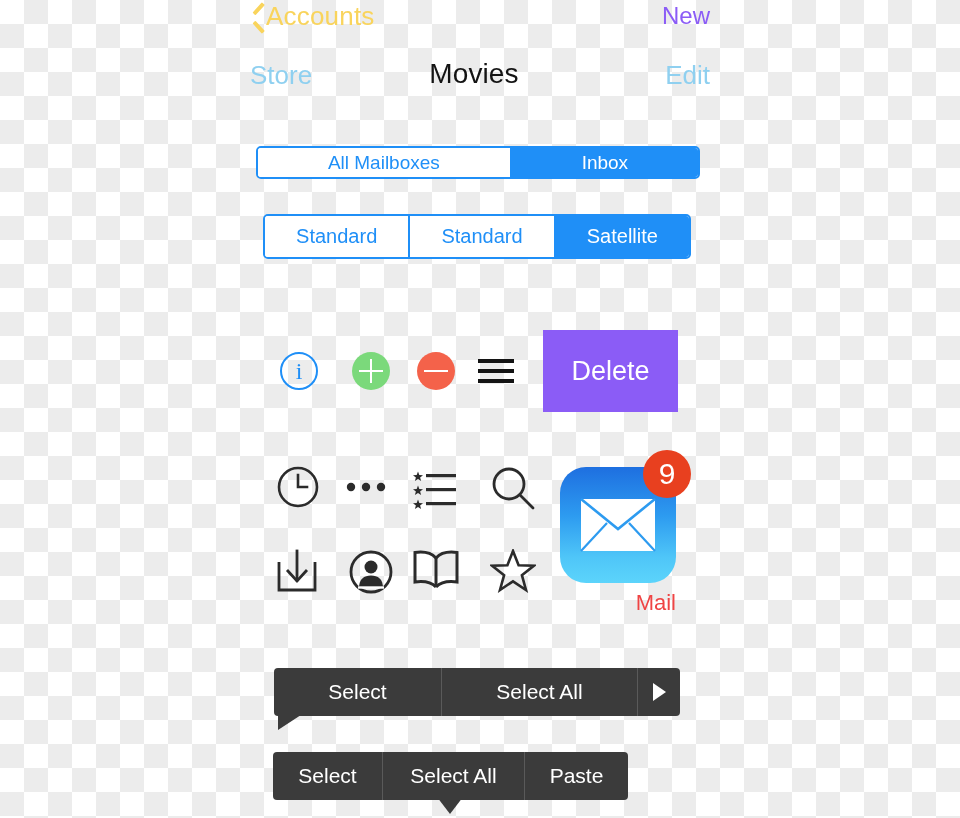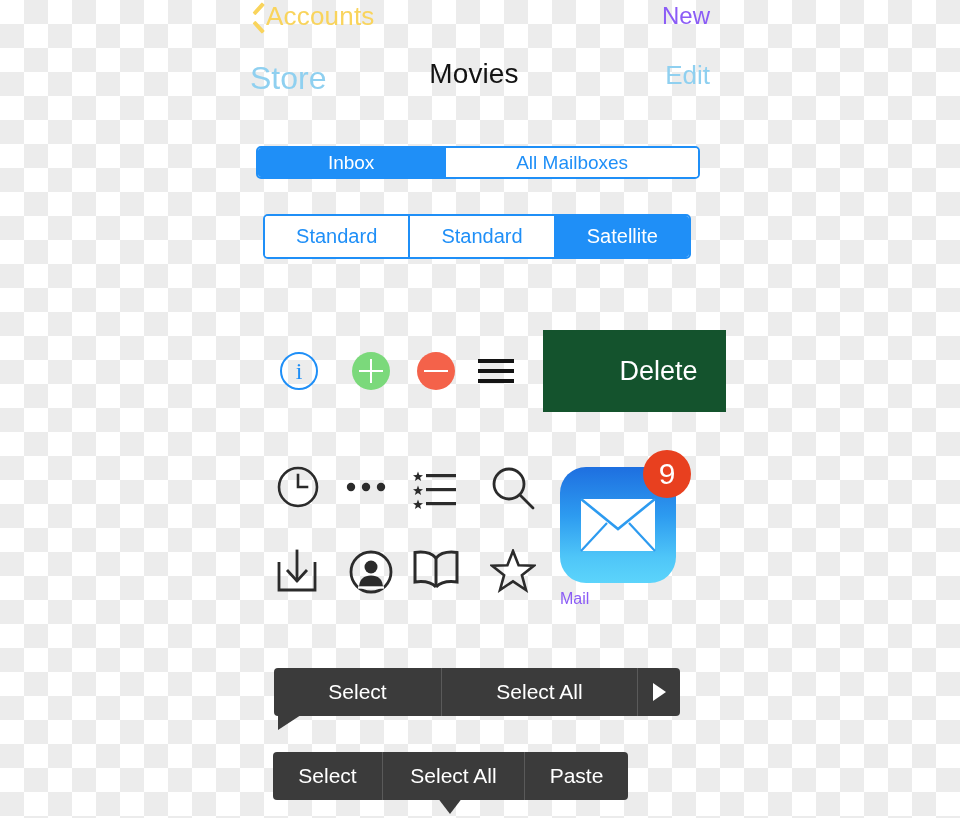--- a/index.html
+++ b/index.html
@@ -68,21 +68,21 @@
     right: 250px;
     top: 2px;
     color: #8b5cf6;
     font-size: 24px;
   }
   .nav-left-blue {
     position: absolute;
     left: 250px;
     top: 2px;
     color: #8FD0F0;
-    font-size: 32px;
+    font-size: 26px;
   }
   .nav-right-blue {
     position: absolute;
     right: 250px;
     top: 2px;
     color: #8FD0F0;
     font-size: 26px;
   }
   .nav-title {
     position: absolute;
@@ -195,27 +195,26 @@
     height: 4px;
     background: #141414;
   }
 
   .delete-button {
     position: absolute;
     left: 543px;
     top: 330px;
     width: 135px;
     height: 82px;
-    background: #14532d;
+    background: #8b5cf6;
     color: #ffffff;
     display: flex;
     align-items: center;
     justify-content: center;
     font-size: 27px;
-    padding-left: 48px;
   }
 
   
   .glyph {
     position: absolute;
     color: #2B2B2B;
   }
   .glyph svg { display: block; }
 
   #icon-clock     { left: 276px; top: 465px; }
@@ -257,23 +256,23 @@
     justify-content: center;
     font-size: 30px;
     line-height: 1;
     z-index: 4;
   }
   .app-label {
     position: absolute;
     left: 560px;
     top: 590px;
     width: 116px;
-    text-align: left;
-    color: #8b5cf6;
-    font-size: 16px;
+    text-align: right;
+    color: #ef4444;
+    font-size: 22px;
   }
 
   
   .ctx-menu {
     position: absolute;
     display: flex;
     align-items: stretch;
     background: #3B3B3B;
     border-radius: 4px;
     height: 48px;
@@ -330,22 +329,22 @@
     <div class="nav-right">New</div>
   </div>
 
   <div class="nav-row" id="nav-row-2">
     <div class="nav-left-blue">Store</div>
     <div class="nav-title">Movies</div>
     <div class="nav-right-blue">Edit</div>
   </div>
 
   <div class="segmented" id="segmented-mailbox">
+    <div class="seg">All Mailboxes</div>
     <div class="seg selected">Inbox</div>
-    <div class="seg">All Mailboxes</div>
   </div>
 
   <div class="segmented" id="segmented-maptype">
     <div class="seg">Standard</div>
     <div class="seg">Standard</div>
     <div class="seg selected">Satellite</div>
   </div>
 
   <div class="info-icon">
     <span>i</span>

